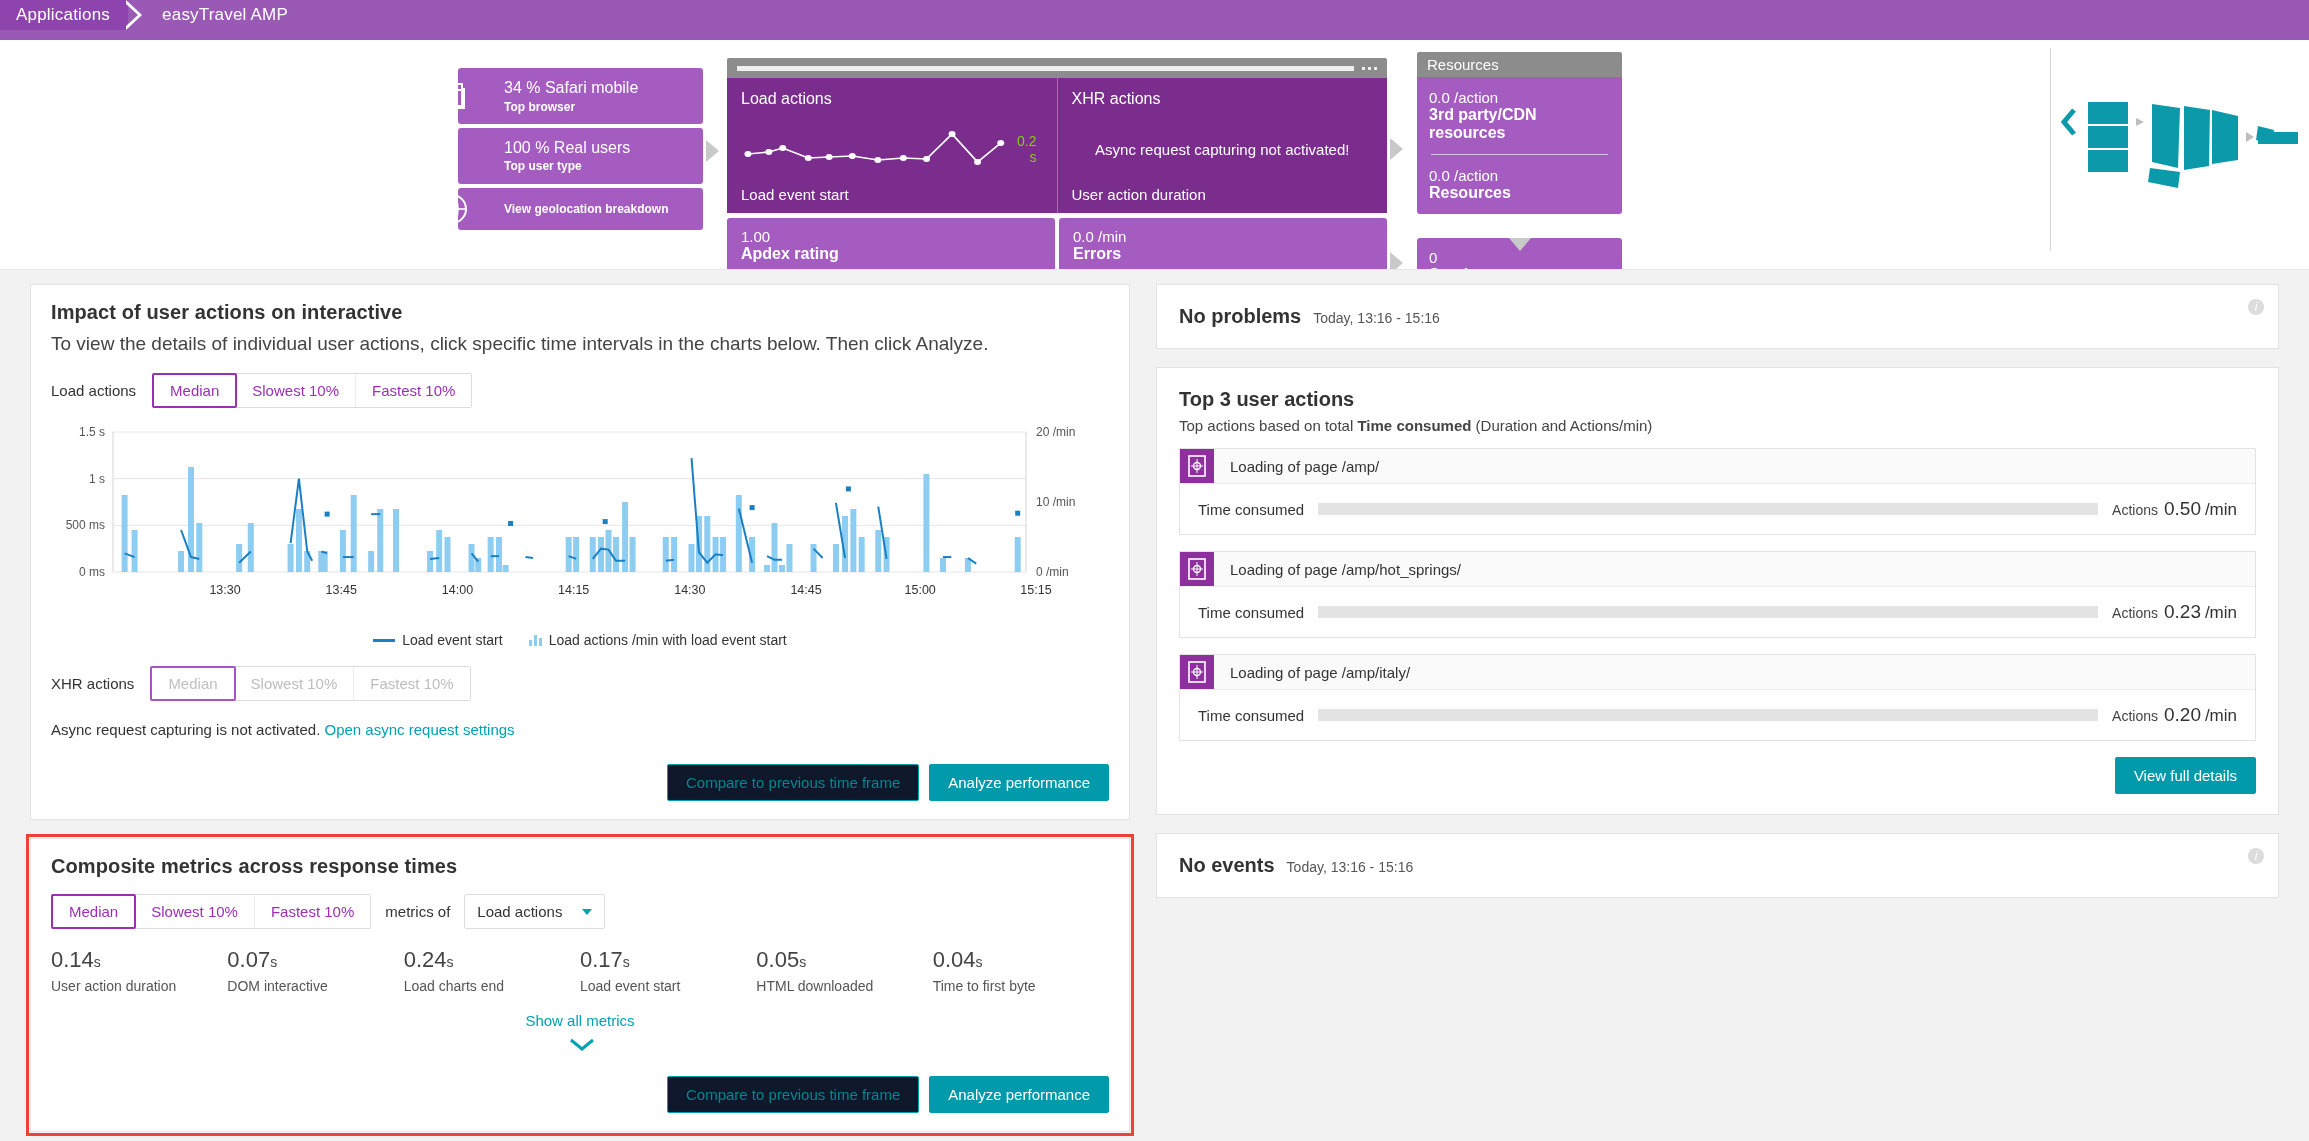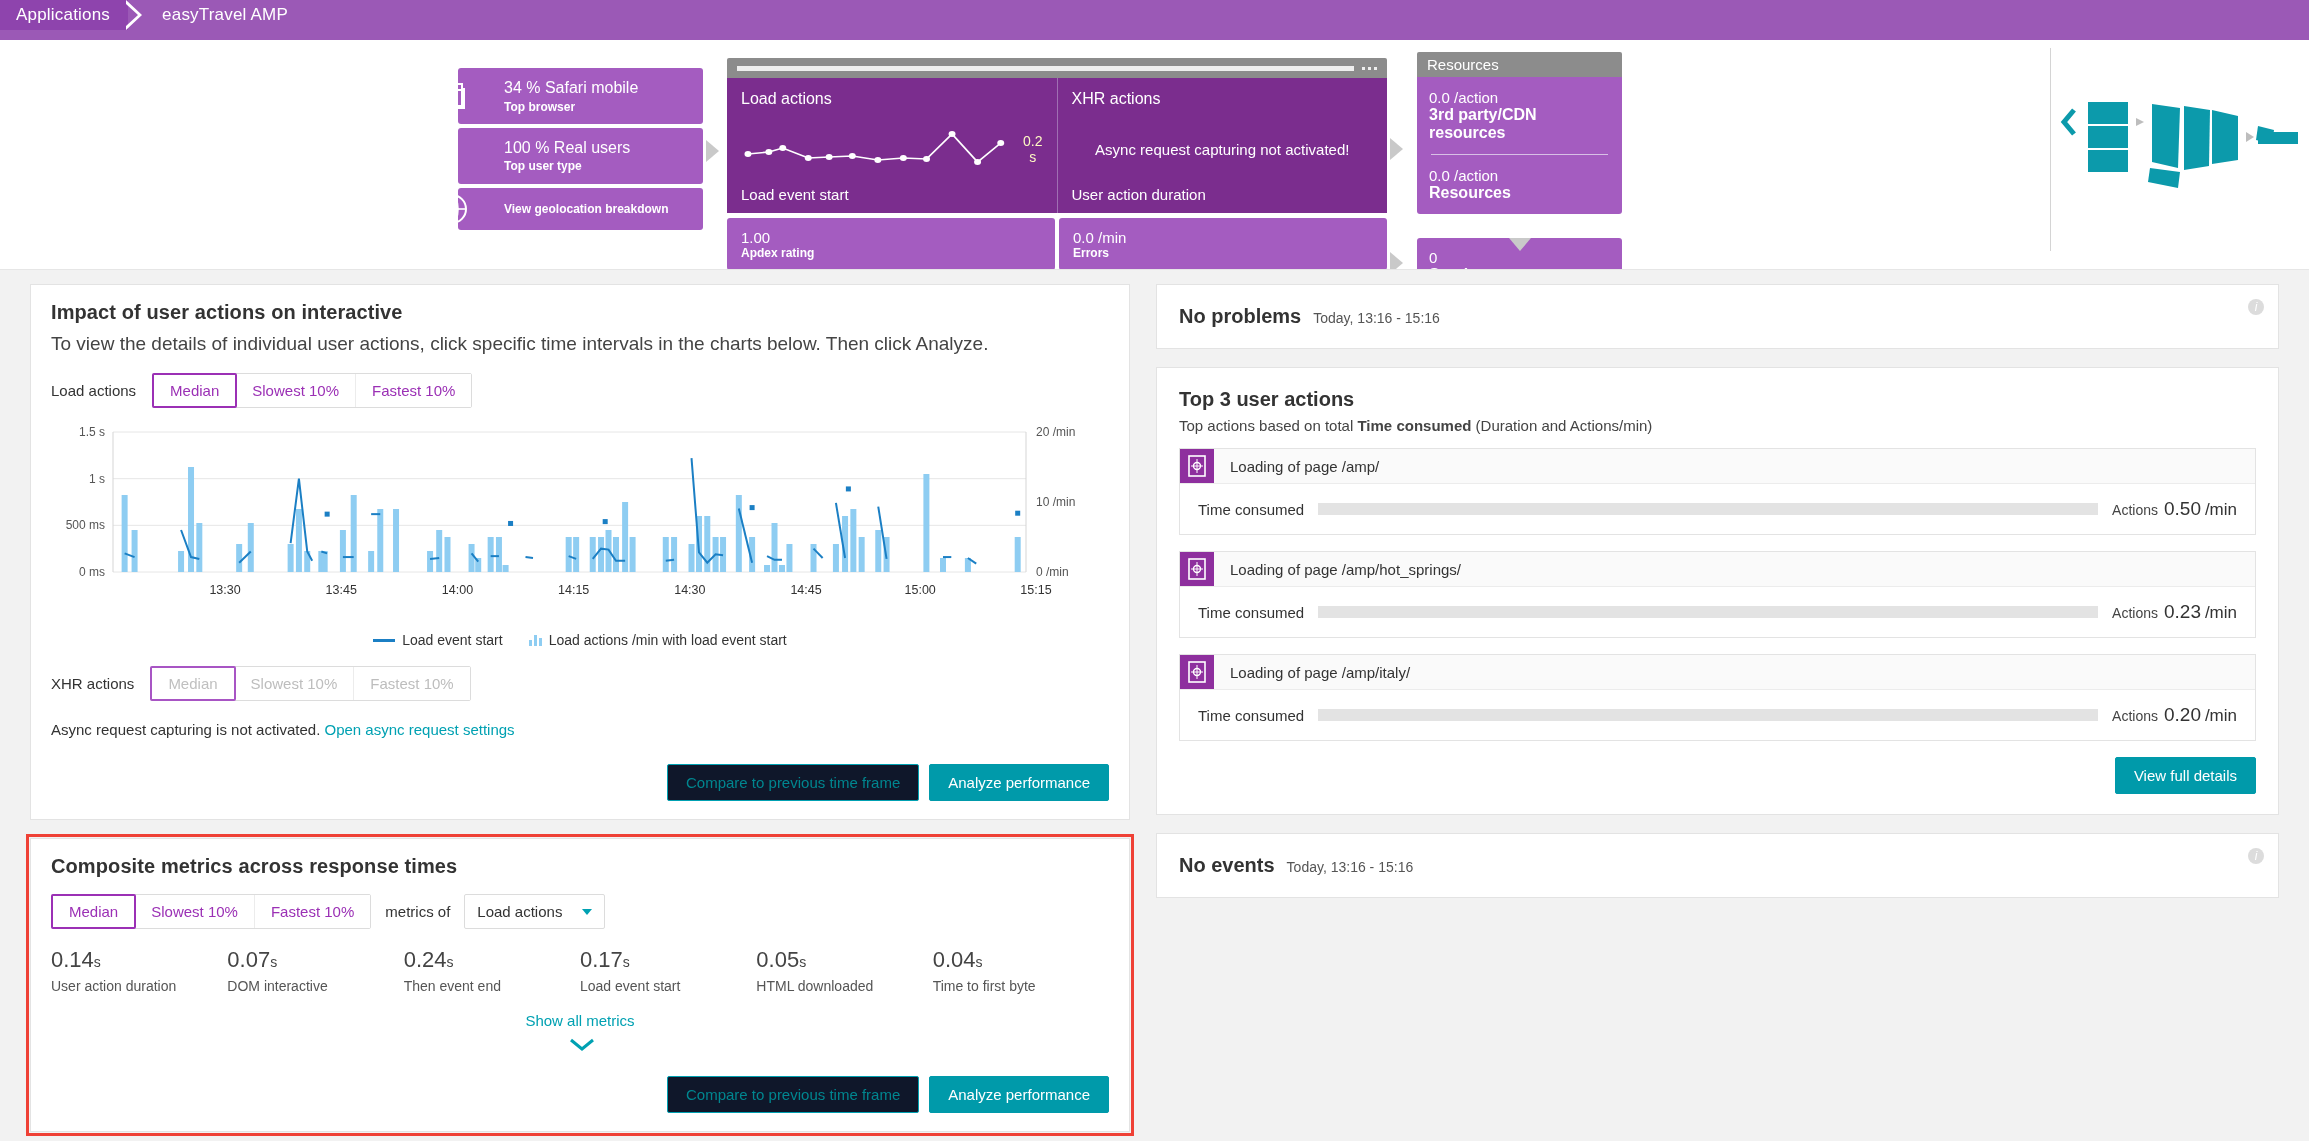--- a/index.html
+++ b/index.html
@@ -79,35 +79,35 @@
   .cc-body { display: flex; background: #7b2d8e; }
   .cc-pane {
     flex: 1; position: relative; padding: 12px 14px 10px 14px; min-height: 128px;
     display: flex; flex-direction: column; color: #fff;
   }
   .cc-pane + .cc-pane { border-left: 1px solid #a06fb3; }
   .cc-pane-title { font-size: 16px; margin-bottom: 4px; }
   .cc-pane-foot { font-size: 15px; margin-top: auto; }
   .cc-spark { flex: 1; position: relative; }
   .cc-axis {
-    position: absolute; right: 0; top: 50%; transform: translateY(-50%);
-    text-align: center; font-size: 14px; line-height: 1.15; color: #fef9c3;
+    position: absolute; right: 6px; top: 50%; transform: translateY(-50%);
+    text-align: right; font-size: 14px; line-height: 1.15; color: #84cc16;
   }
   .cc-msg {
     position: absolute; left: 0; right: 0; top: 50%; transform: translateY(-50%);
     text-align: center; font-size: 15px; color: #fff;
   }
   .cc-lower { display: flex; margin-top: 5px; gap: 4px; }
   .cc-stat {
     flex: 1; background: #a45cc0; color: #fff; border-radius: 3px;
     padding: 10px 14px; min-height: 52px;
     display: flex; flex-direction: column; justify-content: center;
   }
   .cc-stat .v { font-size: 15px; }
-  .cc-stat .l { font-size: 12px; font-weight: 600; }
+  .cc-stat .l { font-size: 16px; font-weight: 600; }
 
   
   .right-stack { position: absolute; left: 1417px; top: 22px; width: 205px; }
   .rs-head {
     background: #8c8c8c; color: #fff; font-size: 15px;
     padding: 4px 10px; border-radius: 2px 2px 0 0;
   }
   .rs-box { background: #a45cc0; color: #fff; padding: 12px 12px; border-radius: 0 0 3px 3px; }
   .rs-item .v { font-size: 15px; }
   .rs-item .l { font-size: 16px; font-weight: 700; }
@@ -565,21 +565,21 @@
           <div class="metric-cell">
             <div class="metric-val"><span>0.14</span><span class="u">s</span></div>
             <div class="metric-lbl">User action duration</div>
           </div>
           <div class="metric-cell">
             <div class="metric-val"><span>0.07</span><span class="u">s</span></div>
             <div class="metric-lbl">DOM interactive</div>
           </div>
           <div class="metric-cell">
             <div class="metric-val"><span>0.24</span><span class="u">s</span></div>
-            <div class="metric-lbl">Then event end</div>
+            <div class="metric-lbl">Load charts end</div>
           </div>
           <div class="metric-cell">
             <div class="metric-val"><span>0.17</span><span class="u">s</span></div>
             <div class="metric-lbl">Load event start</div>
           </div>
           <div class="metric-cell">
             <div class="metric-val"><span>0.05</span><span class="u">s</span></div>
             <div class="metric-lbl">HTML downloaded</div>
           </div>
           <div class="metric-cell">

